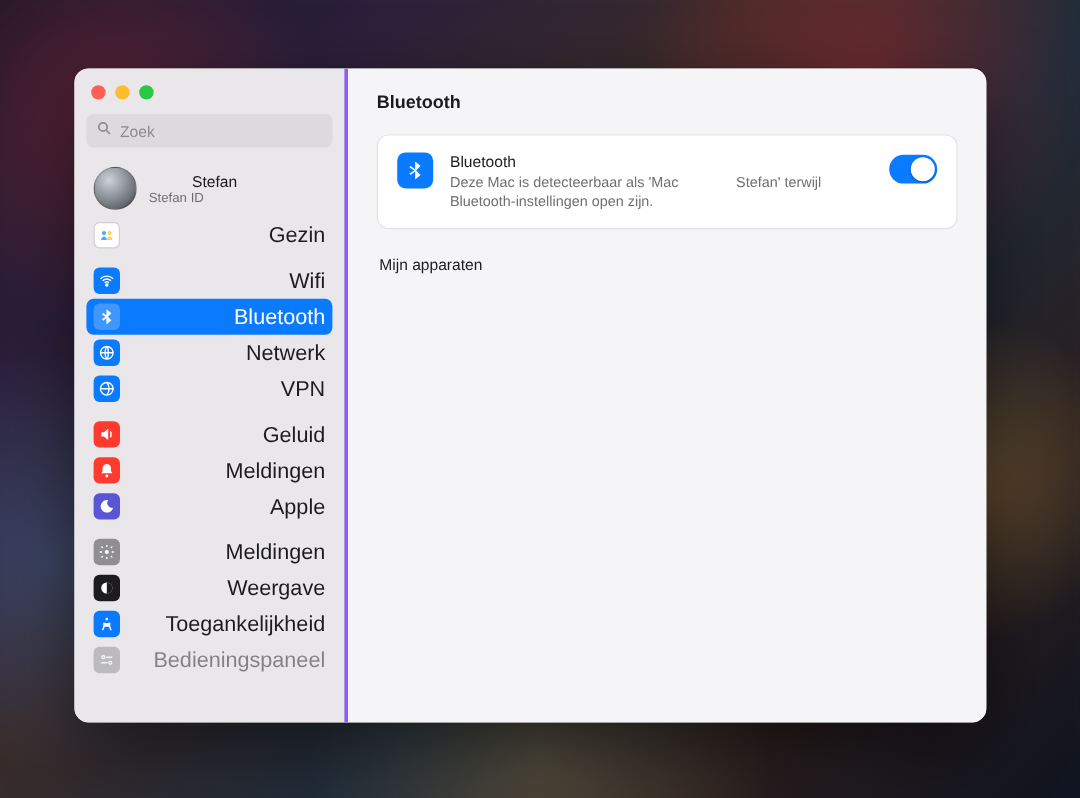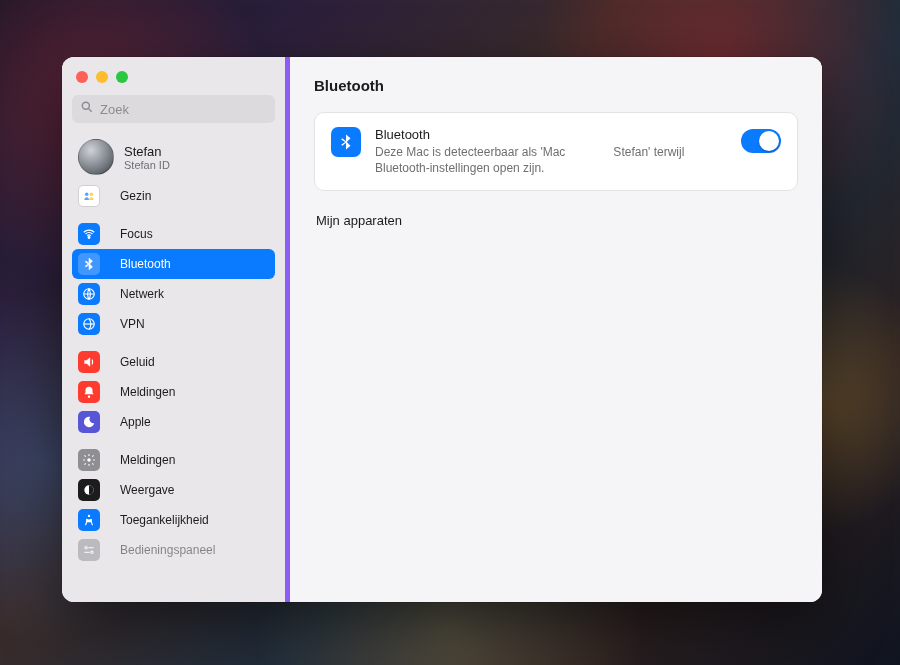--- a/index.html
+++ b/index.html
@@ -30,21 +30,21 @@
     border-radius: 12px;
     box-shadow: 0 20px 60px rgba(0,0,0,.5), 0 0 0 .5px rgba(0,0,0,.2);
     display: flex;
     overflow: hidden;
   }
 
   
   .sidebar {
     width: 228px;
     background: #e9e7ea;
-    border-right: 5px solid #8b5cf6;
+    border-right: 3px solid #8b5cf6;
     display: flex;
     flex-direction: column;
     padding-top: 10px;
   }
   .traffic-lights { display:flex; gap:8px; padding: 4px 0 12px 14px; }
   .tl { width:12px; height:12px; border-radius:50%; }
   .tl.red { background:#ff5f57; }
   .tl.yellow { background:#febc2e; }
   .tl.green { background:#28c840; }
 
@@ -65,30 +65,31 @@
 
   .profile {
     display:flex; align-items:center; gap:10px;
     padding:6px 6px; border-radius:6px;
   }
   .avatar {
     width:36px; height:36px; border-radius:50%;
     background: radial-gradient(circle at 35% 30%, #cfd3d8, #6a6f76 70%, #2e3237);
     border:1px solid rgba(0,0,0,.15);
   }
-  .profile .name { font-size:13px; color:#1a1a1a; font-weight:500; }
+  .profile .name { font-size:13px; color:#1a1a1a; font-weight:500;margin-left:36px; }
   .profile .sub  { font-size:11px; color:#6f6f73; }
 
   .section-gap { height:8px; }
 
   .item {
     display:flex; align-items:center; gap:20px;
     padding:4px 6px; border-radius:6px;
-    font-size:12px; color:#1c1c1e;
+    font-size:18px; color:#1c1c1e;
     cursor:default;
+    justify-content:space-between;
   }
   .item.selected { background:#0a7aff; color:#fff; }
   .item .ib {
     width:22px; height:22px; border-radius:5px;
     display:flex; align-items:center; justify-content:center;
     flex-shrink:0;
   }
   .item .ib svg { width:14px; height:14px; }
   .item.selected .ib svg { fill:#fff; stroke:#fff; }
 
@@ -188,21 +189,21 @@
 
         <div class="item">
           <span class="ib bg-blue">
             <svg viewBox="0 0 24 24" fill="none" stroke="#fff" stroke-width="2">
                 <path d="M3 9c5-5 13-5 18 0"></path>
                 <path d="M6 12c3.5-3.5 8.5-3.5 12 0"></path>
                 <path d="M9 15c2-2 4-2 6 0"></path>
                 <circle cx="12" cy="18" r="1.5" fill="#fff"></circle>
               </svg>
           </span>
-          <span>Focus</span>
+          <span>Wifi</span>
         </div>
 
         <div class="item selected">
           <span class="ib bg-blue" style="background:rgba(255,255,255,.22)">
             <svg viewBox="0 0 24 24" fill="#fff">
                 <path d="M12 2l6 5-5 5 5 5-6 5V13l-5 4-1.5-1.5L11 12 5.5 8.5 7 7l5 4V2z"></path>
               </svg>
           </span>
           <span>Bluetooth</span>
         </div>

